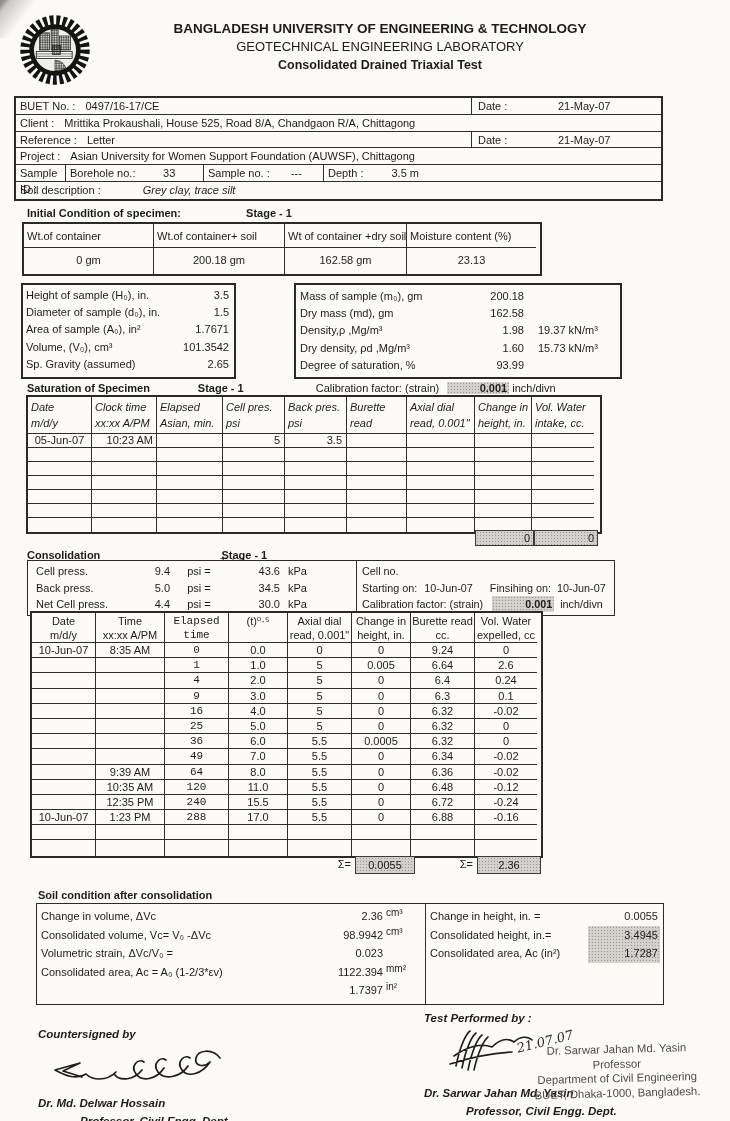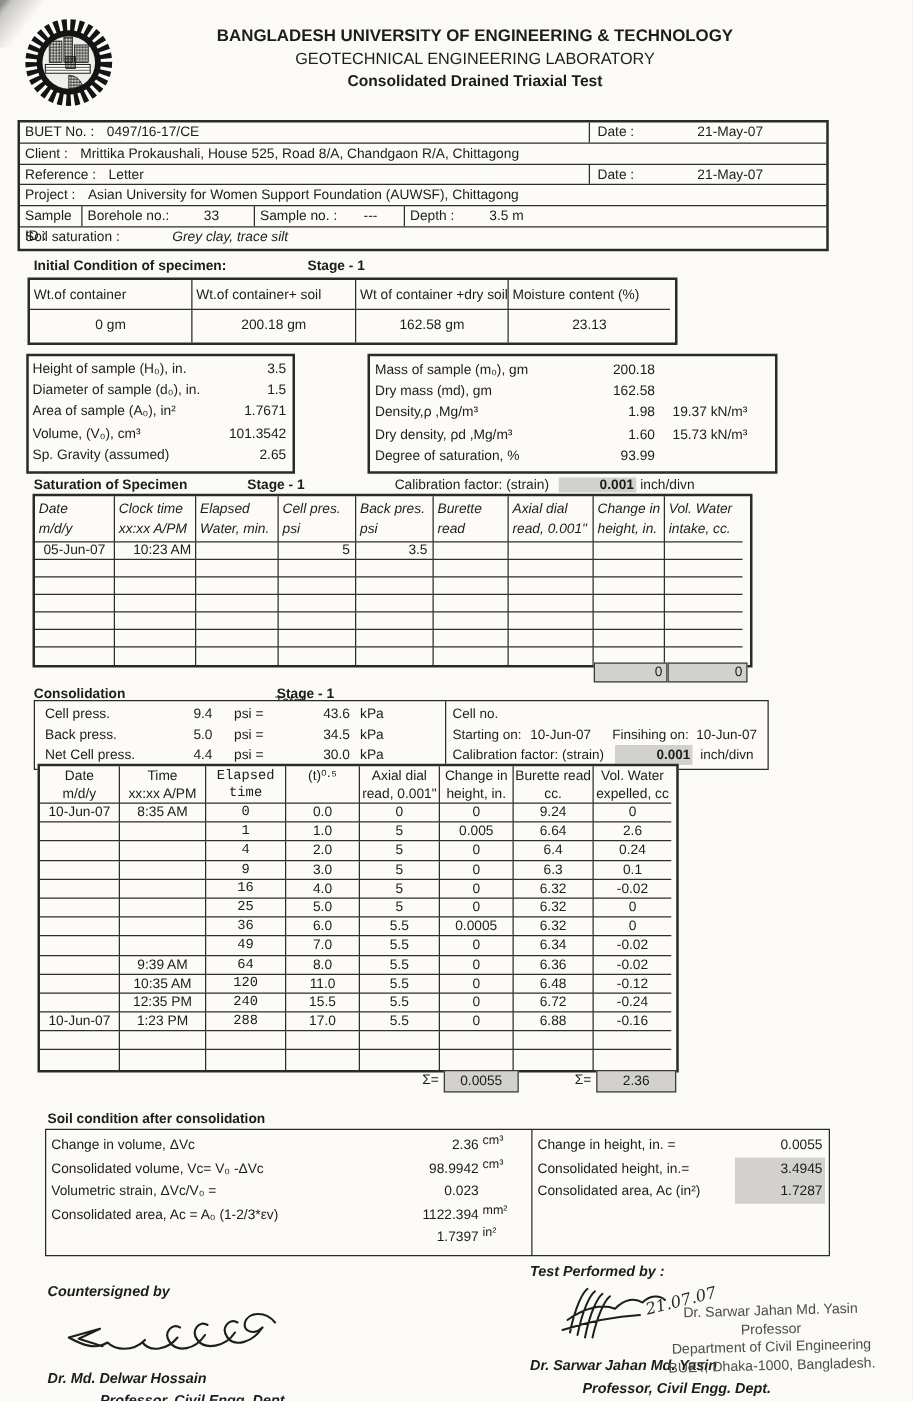--- a/index.html
+++ b/index.html
@@ -189,21 +189,21 @@
       <div class="icell w120">
         <span>Sample no. :</span>
         <span class="cv">---</span>
       </div>
       <div class="icell iflex">
         <span>Depth :</span>
         <span style="padding-left:28px;">3.5 m</span>
       </div>
     </div>
     <div class="irow">
-      <div class="ilabel">Soil saturation :</div>
+      <div class="ilabel">Soil description :</div>
       <div class="ival italic" style="padding-left:42px;">Grey clay, trace silt</div>
     </div>
   </div>
 
   <div class="sec-title" style="left:27px;top:207px;">
     <span>Initial Condition of specimen:</span>
     <span class="stage" style="margin-left:62px;">Stage - 1</span>
   </div>
   <div class="init-table">
       <div class="trow">
@@ -280,21 +280,21 @@
     <span style="margin-left:3px;">inch/divn</span>
   </div>
   <div class="sat-grid">
     <div class="ghead">
         <div class="trow">
           <div class="tcell c0">Date
 m/d/y</div>
           <div class="tcell c1">Clock time
 xx:xx A/PM</div>
           <div class="tcell c2">Elapsed
-Water, min.</div>
+Asian, min.</div>
           <div class="tcell c3">Cell pres.
 psi</div>
           <div class="tcell c4">Back pres.
 psi</div>
           <div class="tcell c5">Burette read
 cc.</div>
           <div class="tcell c6">Axial dial
 read, 0.001"</div>
           <div class="tcell c7">Change in
 height, in.</div>

